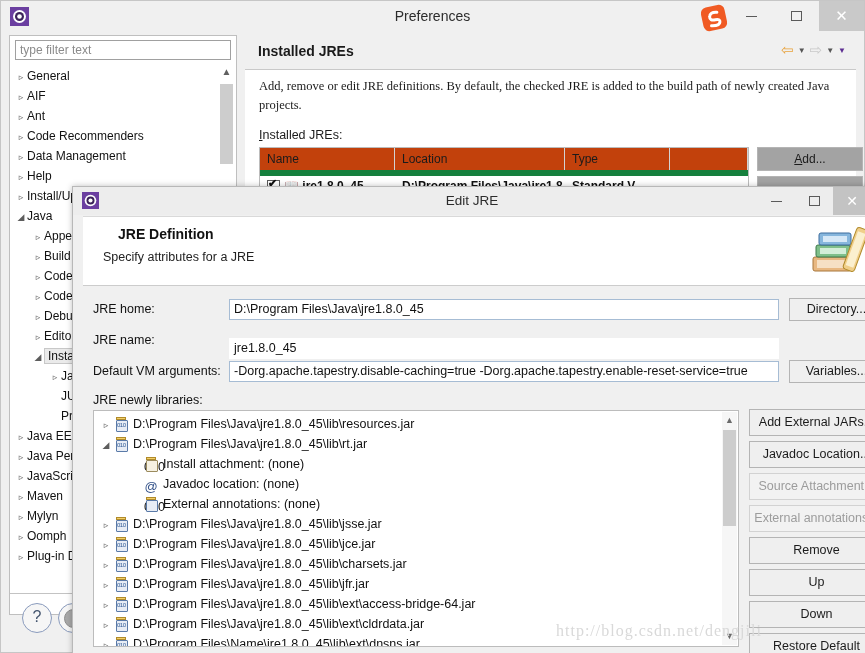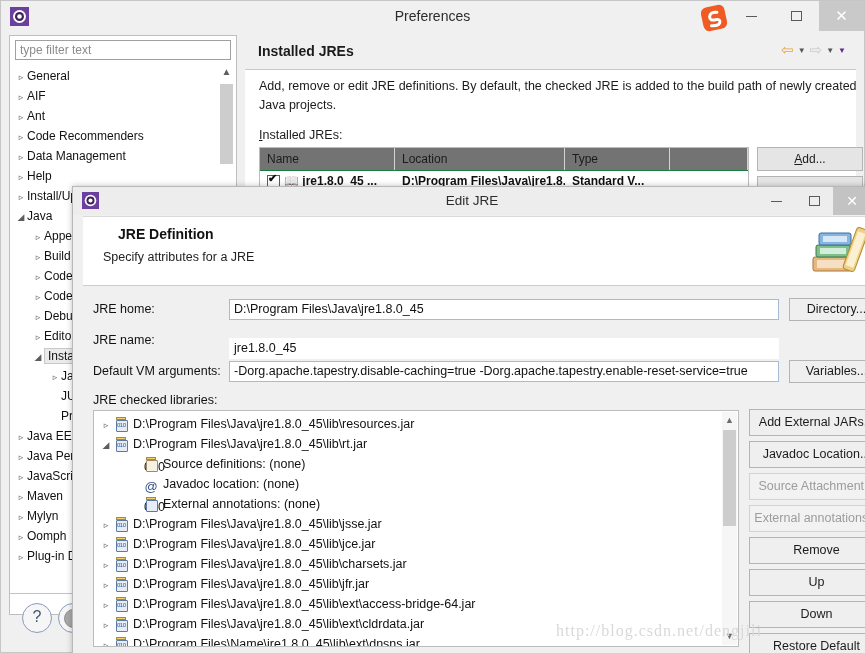--- a/index.html
+++ b/index.html
@@ -109,40 +109,40 @@
   }
   .nav-arrows { position: absolute; right: 10px; top: 6px; display: flex; align-items: center; gap: 4px; }
   .arrow-glyph { font-size: 15px; }
   .arrow-back { color: #e8a33d; }
   .arrow-fwd { color: #c9c9c9; }
   .caret { font-size: 8px; color: #555; }
   .caret.purple { color: #5c2d91; }
 
   .desc {
     position: absolute; left: 14px; top: 42px; width: 600px;
-    font-size: 12.5px; line-height: 19px; color: #1b1b1b;
+    font-size: 12.5px; line-height: 19px; color: #1b1b1b; font-family: Liberation Serif, serif;
   }
   .installed-label { position: absolute; left: 14px; top: 93px; font-size: 12.5px; color: #1b1b1b; }
   .installed-label u { text-decoration: underline; }
 
   .jre-table {
     position: absolute; left: 14px; top: 112px; width: 490px;
     border: 1px solid #bcbcbc; box-sizing: border-box; background: #fff;
   }
-  .jre-thead { display: flex; height: 22px; background: #737373; border-bottom: 1px solid #15803d; }
+  .jre-thead { display: flex; height: 22px; background: #c2410c; border-bottom: 6px solid #15803d; }
   .jre-th { font-size: 12px; color: #1b1b1b; line-height: 22px; padding-left: 7px; border-right: 1px solid #d3d3d3; box-sizing: border-box; }
   .jre-row { display: flex; height: 20px; align-items: center; }
   .jre-td { font-size: 12px; font-weight: bold; color: #111; padding-left: 7px; box-sizing: border-box; white-space: nowrap; overflow: hidden; }
   .c1 { width: 135px; } .c2 { width: 170px; } .c3 { width: 105px; } .c4 { width: 78px; }
   .chk { width: 11px; height: 11px; border: 1px solid #5b5b5b; display: inline-block; position: relative; background: #fff; vertical-align: middle; margin-right: 4px;}
   .chk::after { content: "\2714"; position: absolute; left: 0px; top: -4px; font-size: 11px; color: #111; }
 
   .side-buttons { position: absolute; left: 512px; top: 112px; width: 106px; }
   .side-btn {
-    height: 24px; margin-bottom: 5px; background: #e5e5e5; border: 1px solid #b4b4b4;
+    height: 24px; margin-bottom: 5px; background: #a3a3a3; border: 1px solid #b4b4b4;
     font-size: 12px; text-align: center; line-height: 22px; color: #1b1b1b; box-sizing: border-box;
   }
   .side-btn u { text-decoration: underline; }
 
   
   .jre-dialog {
     position: absolute; left: 72px; top: 186px; width: 800px; height: 470px;
     background: #f0f0f0; border: 1px solid #b8b8b8; box-sizing: border-box;
     box-shadow: 0 0 6px rgba(0,0,0,0.25);
   }
@@ -378,27 +378,27 @@
     <div class="fld home">D:\Program Files\Java\jre1.8.0_45</div>
     <div class="fld-btn b1">Directory...</div>
 
     <div class="form-row lbl-jrename">JRE name:</div>
     <div class="fld name">jre1.8.0_45</div>
 
     <div class="form-row lbl-vmargs">Default VM arguments:</div>
     <div class="fld args">-Dorg.apache.tapestry.disable-caching=true -Dorg.apache.tapestry.enable-reset-service=true</div>
     <div class="fld-btn b2">Variables...</div>
 
-    <div class="form-row lbl-syslib">JRE checked libraries:</div>
+    <div class="form-row lbl-syslib">JRE newly libraries:</div>
 
     <div class="lib-tree">
       <div id="lib-rows" style="position:absolute;left:0;top:3px;right:16px;">
           <div class="lib-row" style="padding-left: 4px;"><span class="lib-twisty">▹</span><span class="jar-icon"><span class="cap"></span><span class="body"></span><span class="dots">010</span></span><span>D:\Program Files\Java\jre1.8.0_45\lib\resources.jar</span></div>
           <div class="lib-row" style="padding-left: 4px;"><span class="lib-twisty">◢</span><span class="jar-icon"><span class="cap"></span><span class="body"></span><span class="dots">010</span></span><span>D:\Program Files\Java\jre1.8.0_45\lib\rt.jar</span></div>
-          <div class="lib-row" style="padding-left: 34px;"><span class="lib-twisty"></span><span class="src-icon"><span class="cap"></span><span class="body"></span><span class="dots">010</span></span><span>Source definitions: (none)</span></div>
+          <div class="lib-row" style="padding-left: 34px;"><span class="lib-twisty"></span><span class="src-icon"><span class="cap"></span><span class="body"></span><span class="dots">010</span></span><span>Install attachment: (none)</span></div>
           <div class="lib-row" style="padding-left: 34px;"><span class="lib-twisty"></span><span class="at-icon">@</span><span>Javadoc location: (none)</span></div>
           <div class="lib-row" style="padding-left: 34px;"><span class="lib-twisty"></span><span class="ann-icon"><span class="cap"></span><span class="body"></span><span class="dots">010</span></span><span>External annotations: (none)</span></div>
           <div class="lib-row" style="padding-left: 4px;"><span class="lib-twisty">▹</span><span class="jar-icon"><span class="cap"></span><span class="body"></span><span class="dots">010</span></span><span>D:\Program Files\Java\jre1.8.0_45\lib\jsse.jar</span></div>
           <div class="lib-row" style="padding-left: 4px;"><span class="lib-twisty">▹</span><span class="jar-icon"><span class="cap"></span><span class="body"></span><span class="dots">010</span></span><span>D:\Program Files\Java\jre1.8.0_45\lib\jce.jar</span></div>
           <div class="lib-row" style="padding-left: 4px;"><span class="lib-twisty">▹</span><span class="jar-icon"><span class="cap"></span><span class="body"></span><span class="dots">010</span></span><span>D:\Program Files\Java\jre1.8.0_45\lib\charsets.jar</span></div>
           <div class="lib-row" style="padding-left: 4px;"><span class="lib-twisty">▹</span><span class="jar-icon"><span class="cap"></span><span class="body"></span><span class="dots">010</span></span><span>D:\Program Files\Java\jre1.8.0_45\lib\jfr.jar</span></div>
           <div class="lib-row" style="padding-left: 4px;"><span class="lib-twisty">▹</span><span class="jar-icon"><span class="cap"></span><span class="body"></span><span class="dots">010</span></span><span>D:\Program Files\Java\jre1.8.0_45\lib\ext\access-bridge-64.jar</span></div>
           <div class="lib-row" style="padding-left: 4px;"><span class="lib-twisty">▹</span><span class="jar-icon"><span class="cap"></span><span class="body"></span><span class="dots">010</span></span><span>D:\Program Files\Java\jre1.8.0_45\lib\ext\cldrdata.jar</span></div>
           <div class="lib-row" style="padding-left: 4px;"><span class="lib-twisty">▹</span><span class="jar-icon"><span class="cap"></span><span class="body"></span><span class="dots">010</span></span><span>D:\Program Files\Name\jre1.8.0_45\lib\ext\dnsns.jar</span></div>
         </div>

